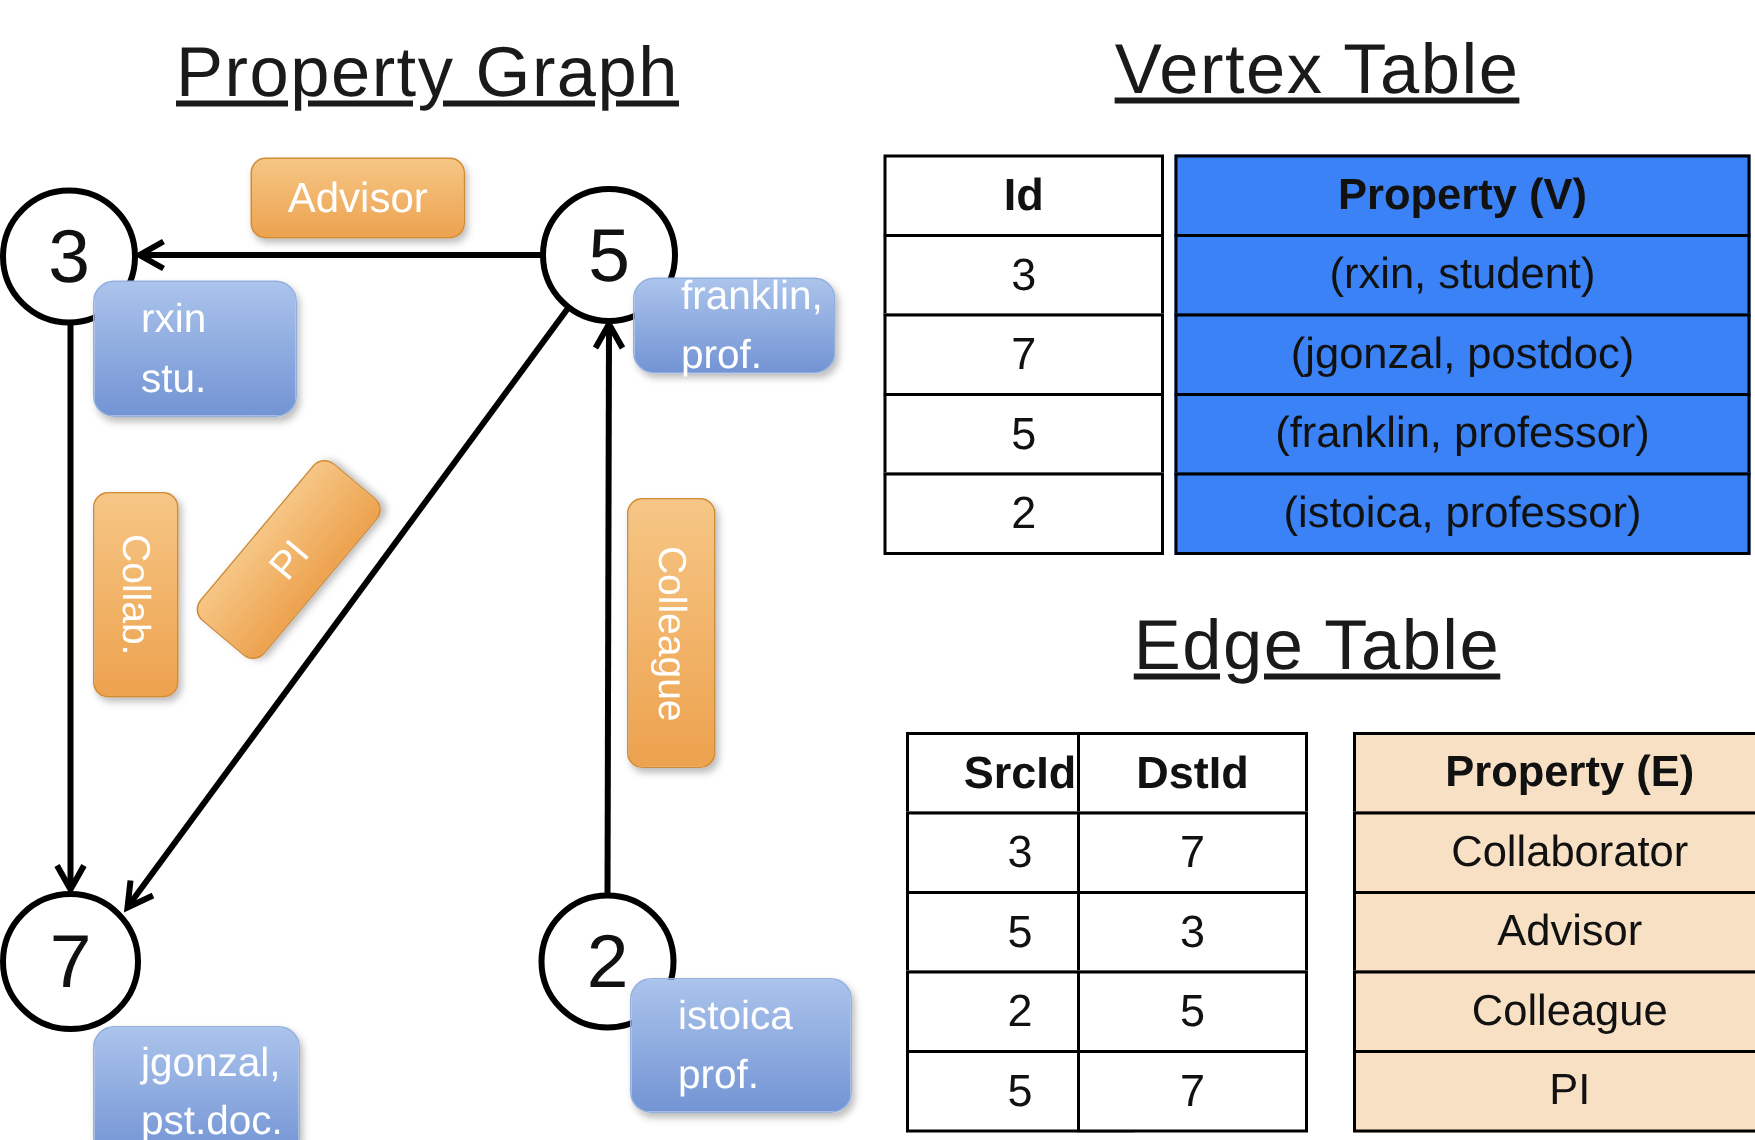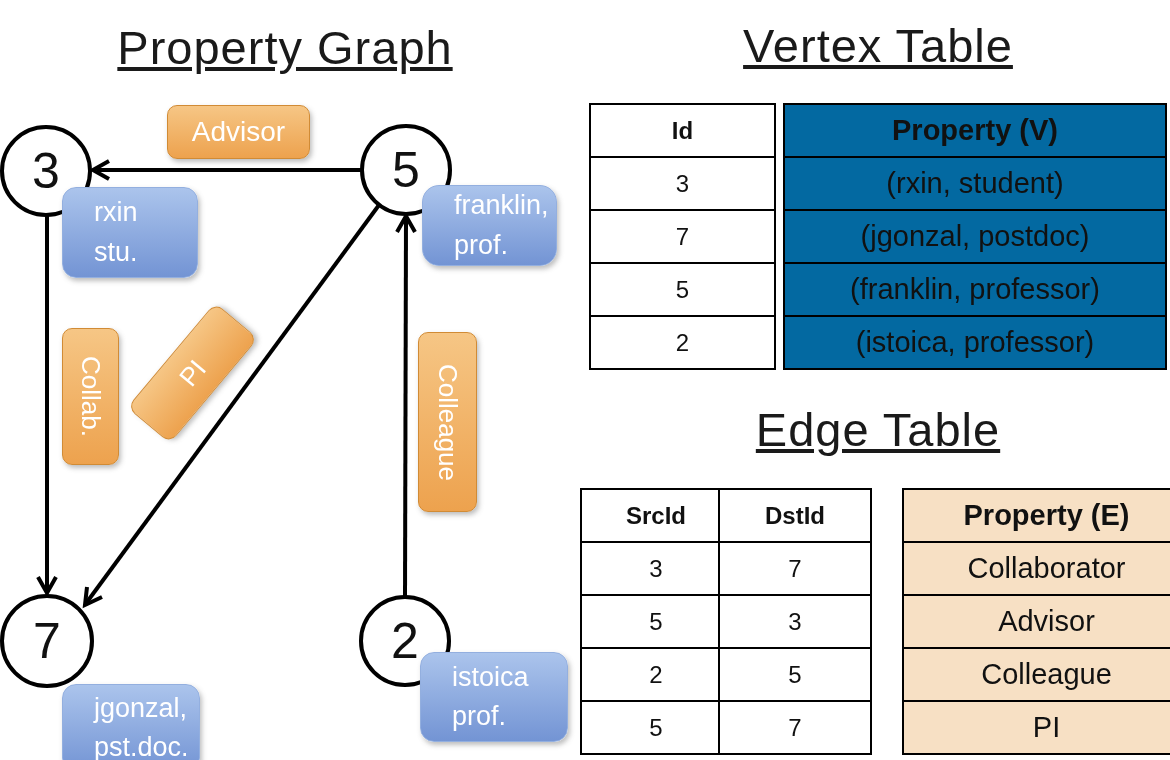--- a/index.html
+++ b/index.html
@@ -36,40 +36,40 @@
   #lbl-pi{left:124px;top:345px;width:135px;height:54px;transform:rotate(-50deg);}
 
   .vprop{
     position:absolute;display:flex;flex-direction:column;justify-content:center;
     background:linear-gradient(180deg,#abc4ec 0%,#7394d4 100%);
     border:1px solid #93afdf;border-radius:14px;
     color:#fff;font-size:27px;line-height:1.45;padding-left:31px;box-sizing:border-box;
     z-index:4;box-shadow:2px 3px 5px rgba(110,110,110,.45);
   }
   #prop-rxin{left:62px;top:187px;width:136px;height:91px;}
-  #prop-franklin{left:422px;top:185px;width:135px;height:81px;border-radius:17px;}
+  #prop-franklin{left:422px;top:185px;width:135px;height:64px;}
   #prop-jgonzal{left:62px;top:684px;width:138px;height:88px;}
   #prop-istoica{left:420px;top:652px;width:148px;height:90px;}
 
   .tcol{position:absolute;display:flex;flex-direction:column;z-index:2;}
   .cell{
     box-sizing:border-box;height:55px;border:2px solid #000;
     display:flex;align-items:center;justify-content:center;
-    font-size:24px;background:#fff;
+    font-size:30px;background:#fff;
   }
   .cell + .cell{margin-top:-2px;}
   .cell.hdr{font-weight:700;}
-  .cell.vblue{background:#0369a1;font-size:29px;}
+  .cell.vblue{background:#3b82f6;font-size:29px;}
   .cell.etan{background:#f7e0c4;font-size:29px;}
 
   
   #vt-col-id{left:589px;top:103px;width:187px;}
   #vt-col-prop{left:783px;top:103px;width:384px;}
   
-  #et-col-src{left:580px;top:488px;width:152px;}
+  #et-col-src{left:604px;top:488px;width:152px;}
   #et-col-dst{left:718px;top:488px;width:154px;}
   #et-col-prop{left:902px;top:488px;width:289px;}
 </style>
 </head>
 <body>
 
 <div class="canvas">
 
   <div class="big-title" id="pg-title">Property Graph</div>
   <div class="big-title" id="vt-title">Vertex Table</div>

